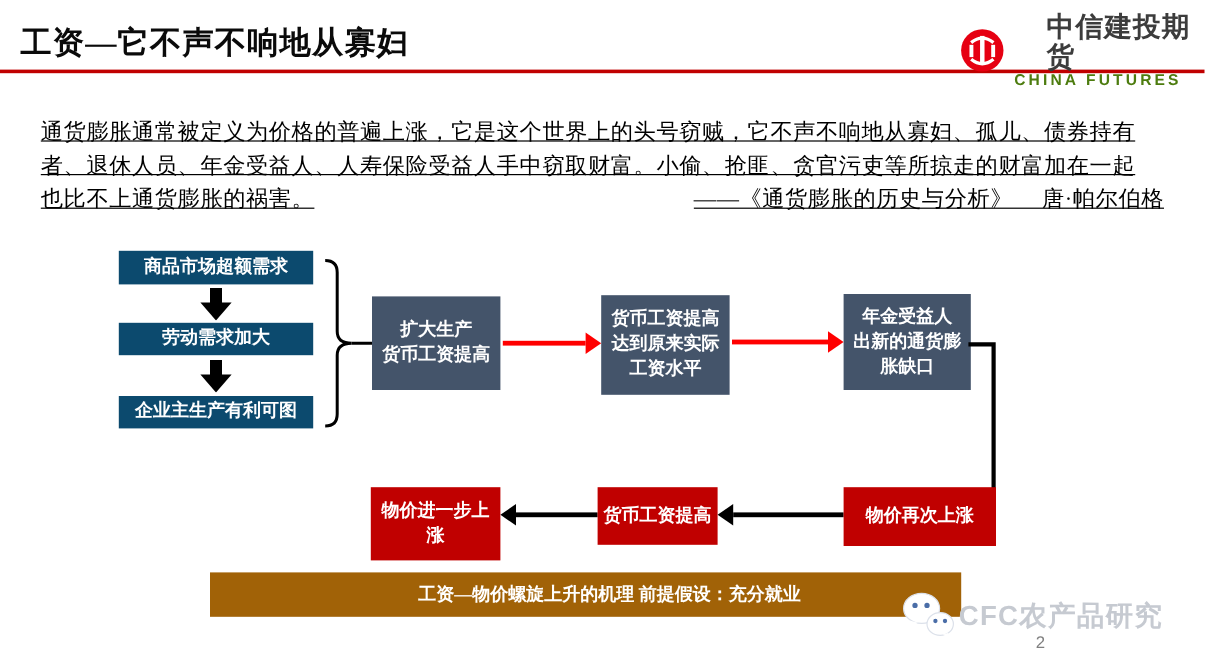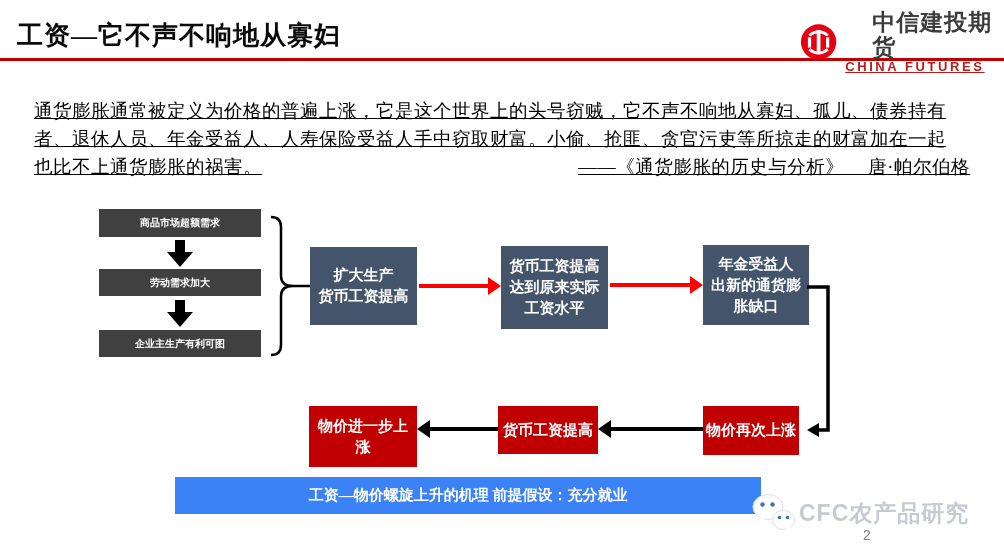--- a/index.html
+++ b/index.html
@@ -6,38 +6,38 @@
   #slide{position:relative;width:1004px;height:557px;background:#ffffff;overflow:hidden;
          font-family:"Liberation Sans","DejaVu Sans",sans-serif;}
 
   
   .title{position:absolute;left:17px;top:18px;font-size:26px;font-weight:bold;color:#0a0a0a;
          font-family:"Liberation Serif","DejaVu Serif",serif;letter-spacing:1px;}
   .rule{position:absolute;left:0;top:58px;width:1004px;height:3px;background:#C00000;}
   .logo-wrap{position:absolute;left:800px;top:10px;display:flex;align-items:center;}
   .brand{margin-left:8px;}
   .brand-cn{font-size:23px;font-weight:bold;color:#3c3c3c;font-family:"Liberation Serif","DejaVu Serif",serif;letter-spacing:1px;line-height:25px;margin-left:27px;}
-  .brand-en{font-size:13px;font-weight:bold;color:#b91c1c;letter-spacing:2.6px;line-height:14px;text-decoration:underline;}
+  .brand-en{font-size:13px;font-weight:bold;color:#4d7c0f;letter-spacing:2.6px;line-height:14px;}
 
   
   .quote{position:absolute;left:34px;top:97px;width:936px;font-size:18.5px;line-height:28px;
          color:#000;font-family:"Liberation Serif","DejaVu Serif",serif;letter-spacing:0.5px;}
   .quote-line{height:28px;white-space:nowrap;text-decoration:underline;}
   .quote-line3{display:flex;justify-content:space-between;white-space:nowrap;}
 
   
   .box{position:absolute;display:flex;align-items:center;justify-content:center;
        color:#fff;font-weight:bold;text-align:center;white-space:pre-line;
        font-family:"Liberation Serif","DejaVu Serif",serif;line-height:1.4;}
-  .blue{background:#404040;font-size:10px;}
+  .blue{background:#0c4a6e;font-size:15px;}
   .gray{background:#44546A;font-size:15px;}
   .redbox{background:#C00000;font-size:15px;}
-  .banner{position:absolute;left:175px;top:477px;width:586px;height:37px;background:#3b82f6;
+  .banner{position:absolute;left:175px;top:477px;width:586px;height:37px;background:#a16207;
           display:flex;align-items:center;justify-content:center;color:#fff;font-weight:bold;
-          font-size:15px;font-family:"Liberation Serif","DejaVu Serif",serif;}
+          font-size:15px;font-family:"Liberation Serif","DejaVu Serif",serif;padding-left:40px;}
 
   
   .down-arrow{position:absolute;}
   .arrow-right{position:absolute;height:4px;background:#FF0000;}
   .arrow-right::after{content:"";position:absolute;right:-13px;top:-7px;width:0;height:0;
       border-left:13px solid #FF0000;border-top:9px solid transparent;border-bottom:9px solid transparent;}
   .arrow-left{position:absolute;height:4px;background:#000;}
   .arrow-left::before{content:"";position:absolute;left:-13px;top:-7px;width:0;height:0;
       border-right:13px solid #000;border-top:9px solid transparent;border-bottom:9px solid transparent;}
   .svg-abs{position:absolute;}
@@ -111,21 +111,21 @@
   <svg class="svg-abs" style="left:806px;top:280px" width="28" height="160" viewBox="0 0 28 160">
     <path d="M1,7 H22 V150 H12" fill="none" stroke="#000" stroke-width="3.5"></path>
     <polygon points="13,143 13,157 1,150" fill="#000"></polygon>
   </svg>
 
   <div class="box redbox" style="left:309px;top:406px;width:108px;height:61px">物价进一步上
 涨</div>
   <div class="arrow-left" style="left:430px;top:427px;width:68px"></div>
   <div class="box redbox" style="left:498px;top:406px;width:100px;height:48px">货币工资提高</div>
   <div class="arrow-left" style="left:611px;top:427px;width:92px"></div>
-  <div class="box redbox" style="left:703px;top:406px;width:96px;height:49px">物价再次上涨</div>
+  <div class="box redbox" style="left:703px;top:406px;width:127px;height:49px">物价再次上涨</div>
 
   <div class="banner">工资—物价螺旋上升的机理 前提假设：充分就业</div>
 
   <svg class="svg-abs" style="left:751px;top:493px" width="46" height="40" viewBox="0 0 46 40">
     <ellipse cx="17" cy="14" rx="15" ry="12.5" fill="#fff" stroke="#dce1ea" stroke-width="1"></ellipse>
     <circle cx="11.5" cy="11.5" r="2.2" fill="#4a6da7"></circle>
     <circle cx="21.5" cy="11.5" r="2.2" fill="#4a6da7"></circle>
     <polygon points="7,24 4,32 14,26" fill="#fff"></polygon>
     <ellipse cx="32.5" cy="27" rx="11" ry="9.5" fill="#fff" stroke="#dce1ea" stroke-width="1"></ellipse>
     <circle cx="28.5" cy="24.5" r="1.8" fill="#4a6da7"></circle>

